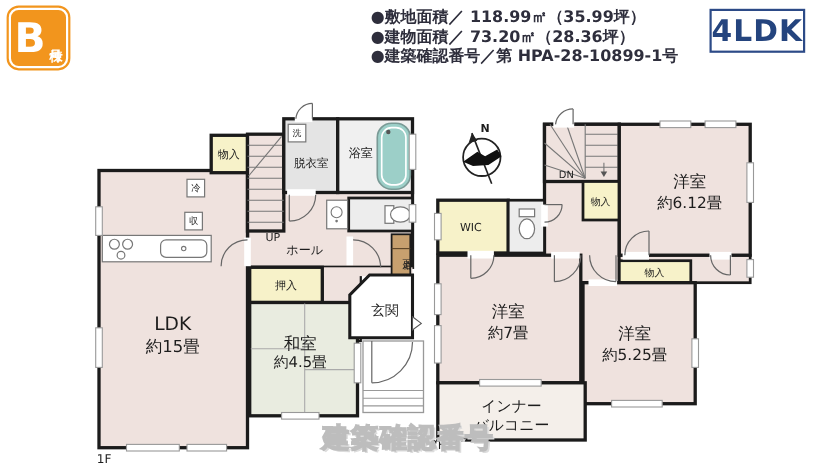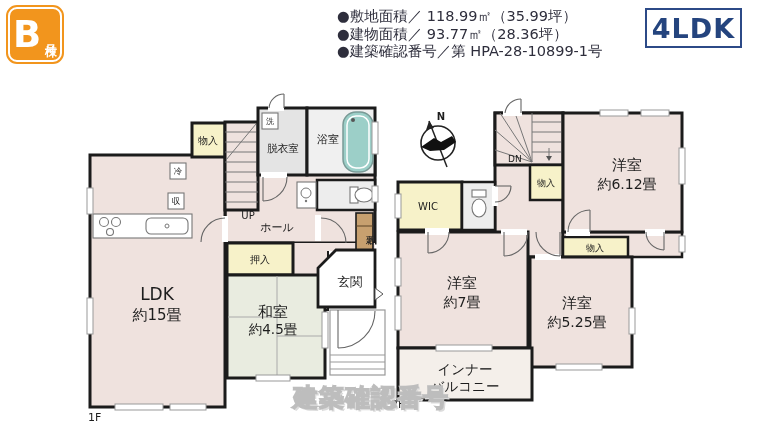--- a/index.html
+++ b/index.html
@@ -6,22 +6,22 @@
   #stage{position:relative;width:761px;height:431px;background:#fff;overflow:hidden;
          font-family:"DejaVu Sans","Liberation Sans",sans-serif;}
   
   #bldg-badge{position:absolute;left:8px;top:7px;width:54px;height:55px;background:#F2951D;
     border:2px solid #fff;outline:2px solid #F2951D;border-radius:9px;display:flex;
     align-items:center;justify-content:center;gap:3px;box-sizing:border-box;}
   #bldg-badge .letter{color:#fff;font-size:37px;font-weight:bold;line-height:1;}
   #bldg-badge .suffix{color:#fff;font-size:12px;font-weight:bold;writing-mode:vertical-rl;
     text-orientation:upright;line-height:1.05;}
   #specs{position:absolute;left:337px;top:8px;color:#2E2E3C;font-size:14.5px;
-    font-weight:400;line-height:17.5px;white-space:nowrap;}
-  #layout-badge{position:absolute;left:645px;top:8px;width:97px;height:40px;background:#fff;
+    font-weight:700;line-height:17.5px;white-space:nowrap;}
+  #layout-badge{position:absolute;left:645px;top:8px;width:87px;height:40px;background:#fff;
     border:2px solid #2C4A87;box-sizing:border-box;display:flex;align-items:center;
     justify-content:center;color:#24447E;font-size:27px;font-weight:bold;letter-spacing:1px;}
   
   #shoebox-label{position:absolute;left:357px;top:229px;width:16px;color:#222;font-size:8px;
     writing-mode:vertical-rl;text-orientation:upright;line-height:1;letter-spacing:1px;text-align:center;}
   #watermark{position:absolute;left:293px;top:381px;font-size:25px;font-weight:bold;
     color:rgba(255,255,255,0.85);-webkit-text-stroke:1.4px #bdbdbd;letter-spacing:1px;
     text-shadow:2px 2px 0 #dcdcdc;pointer-events:none;}
   svg{position:absolute;left:0;top:0;}
   svg text{font-family:"DejaVu Sans","Liberation Sans",sans-serif;fill:#1d1d1d;}
@@ -261,21 +261,21 @@
     </g>
   </svg>
 
   <div id="bldg-badge">
     <span class="letter">B</span>
     <span class="suffix">号棟</span>
   </div>
 
   <div id="specs">
     <div>●敷地面積／ 118.99㎡（35.99坪）</div>
-    <div>●建物面積／ 93.77㎡（28.36坪）</div>
+    <div>●建物面積／ 73.20㎡（28.36坪）</div>
     <div>●建築確認番号／第 HPA-28-10899-1号</div>
   </div>
 
   <div id="layout-badge">4LDK</div>
 
   <div id="shoebox-label">下足箱</div>
 
   <div id="watermark">建築確認番号</div>
 </div>
 

